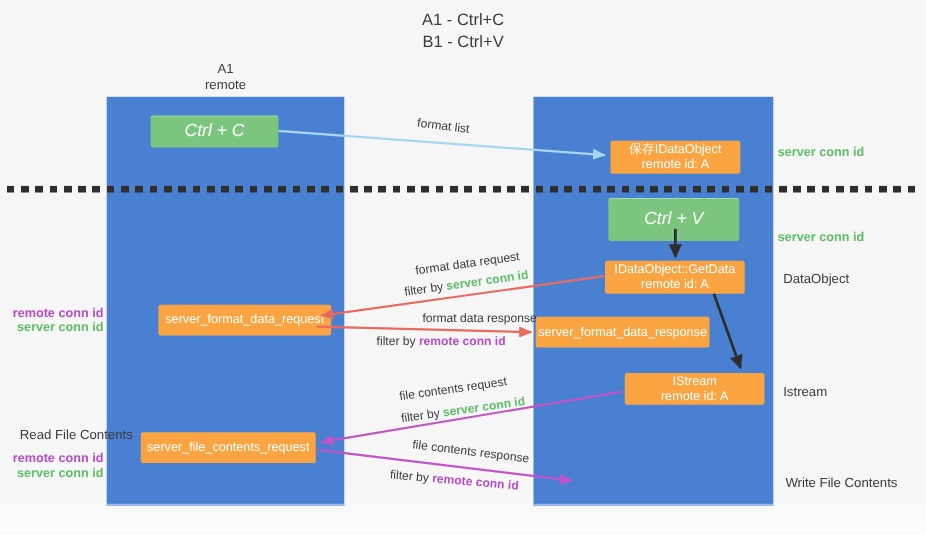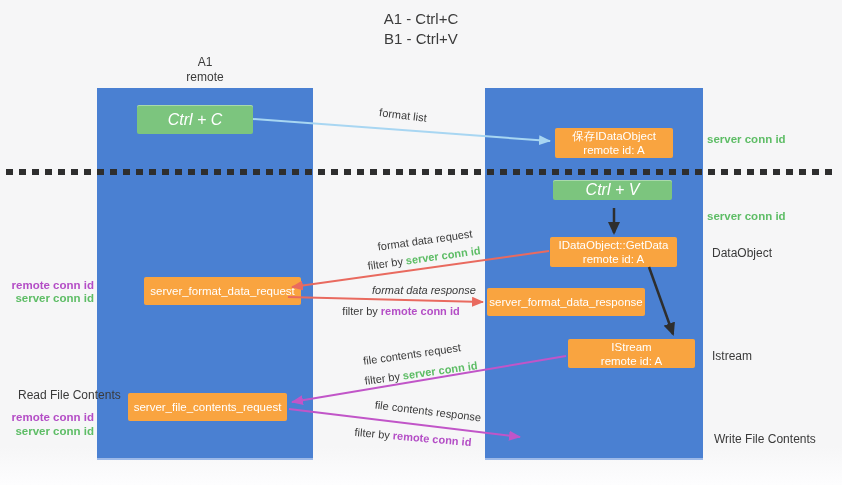--- a/index.html
+++ b/index.html
@@ -58,21 +58,21 @@
 
   <div class="box green" style="left:137px; top:105px; width:116px; height:29px;">
     <div>Ctrl + C</div>
   </div>
 
   <div class="box orange" style="left:555px; top:128px; width:118px; height:30px;align-items:center;">
     <div>保存IDataObject</div>
     <div>remote id: A</div>
   </div>
 
-  <div class="box green" style="left:553px; top:180px; width:119px; height:20px;">
+  <div class="box green" style="left:553px; top:180px; width:119px; height:39px;">
     <div>Ctrl + V</div>
   </div>
 
   <div class="box orange" style="left:550px; top:237px; width:127px; height:30px;">
     <div>IDataObject::GetData</div>
     <div>remote id: A</div>
   </div>
 
   <div class="box orange" style="left:568px; top:339px; width:127px; height:29px;">
     <div>IStream</div>
@@ -116,21 +116,21 @@
     <line x1="289" y1="409" x2="520" y2="437" stroke="#c155c8" stroke-width="2" marker-end="url(#m-mag)"></line>
   </svg>
 
   <div class="lbl" style="left:348px; top:109px; width:110px; transform:rotate(7deg);">format list</div>
 
   <div class="lbl" style="left:365px; top:234px; width:120px; transform:rotate(-8deg);">format data request</div>
   <div class="lbl" style="left:358px; top:252px; width:132px; transform:rotate(-8deg);">
     <span class="fb">filter by</span><span class="green-b">server conn id</span>
   </div>
 
-  <div class="lbl" style="left:364px; top:284px; width:120px;font-style:italic;">format data response</div>
+  <div class="lbl" style="left:376px; top:284px; width:120px;">format data response</div>
   <div class="lbl" style="left:340px; top:305px; width:122px;">
     <span class="fb">filter by</span><span class="purple-b">remote conn id</span>
   </div>
 
   <div class="lbl" style="left:352px; top:348px; width:120px; transform:rotate(-8deg);">file contents request</div>
   <div class="lbl" style="left:355px; top:367px; width:132px; transform:rotate(-8deg);">
     <span class="fb">filter by</span><span class="green-b">server conn id</span>
   </div>
 
   <div class="lbl" style="left:367px; top:405px; width:122px; transform:rotate(7deg);">file contents response</div>

